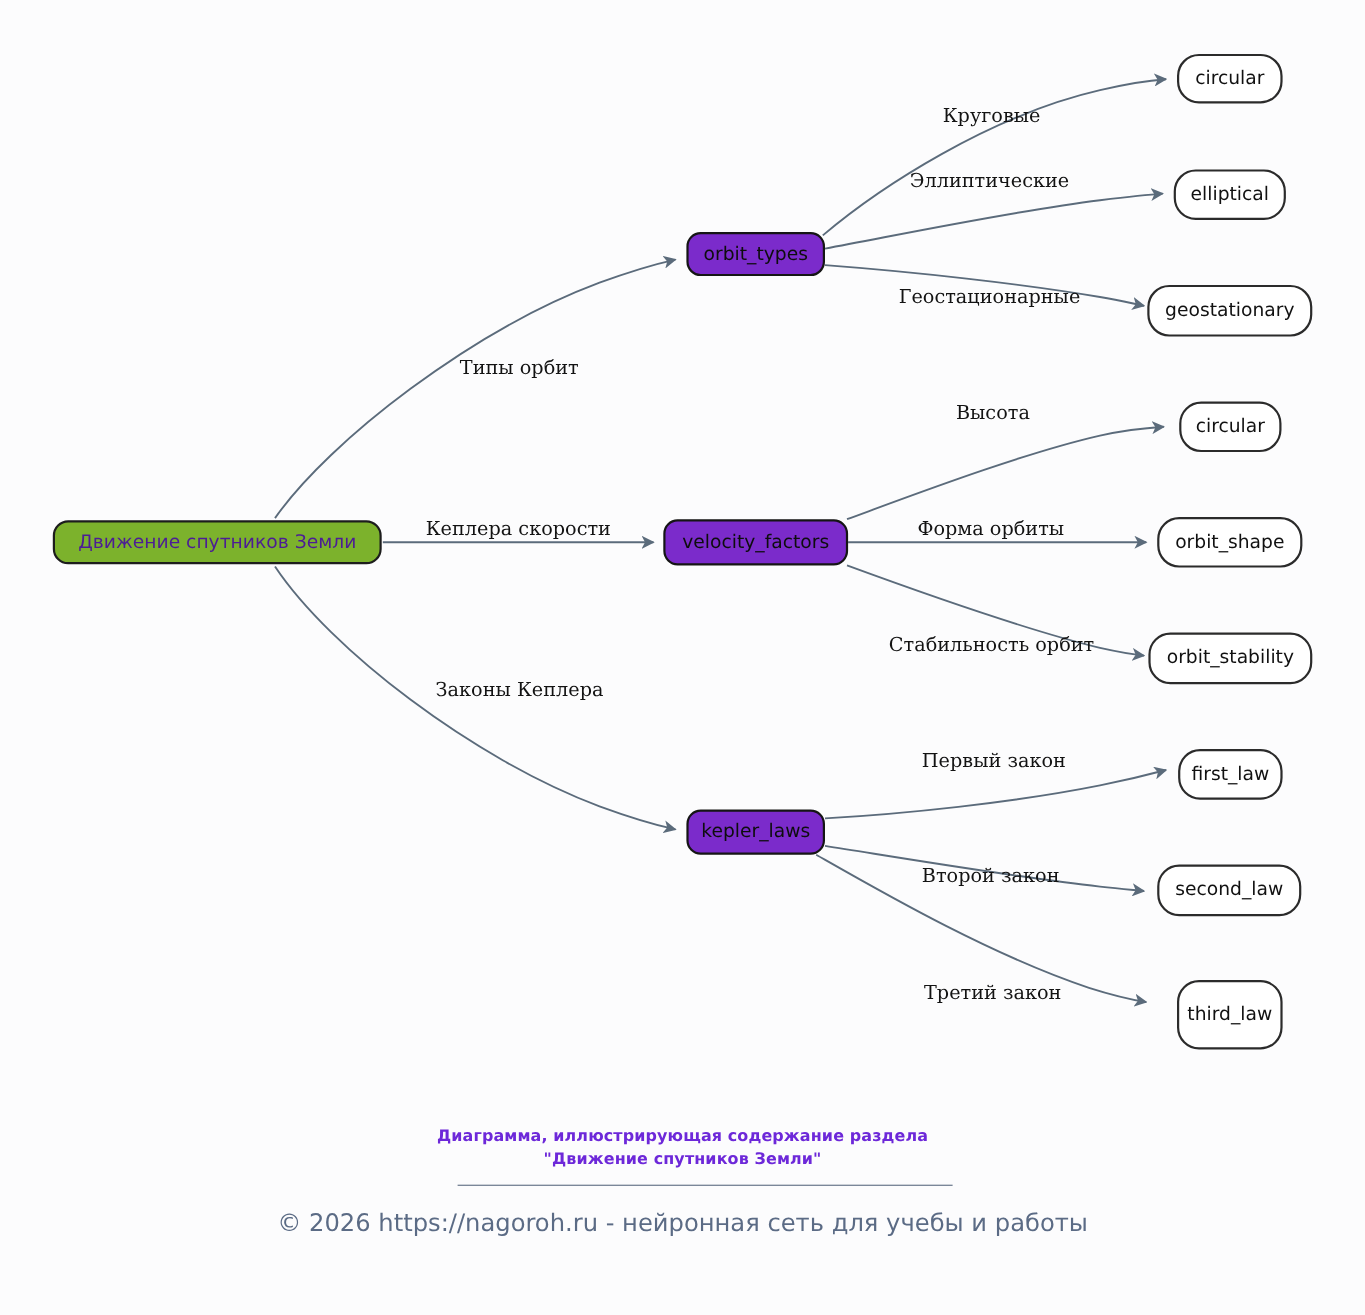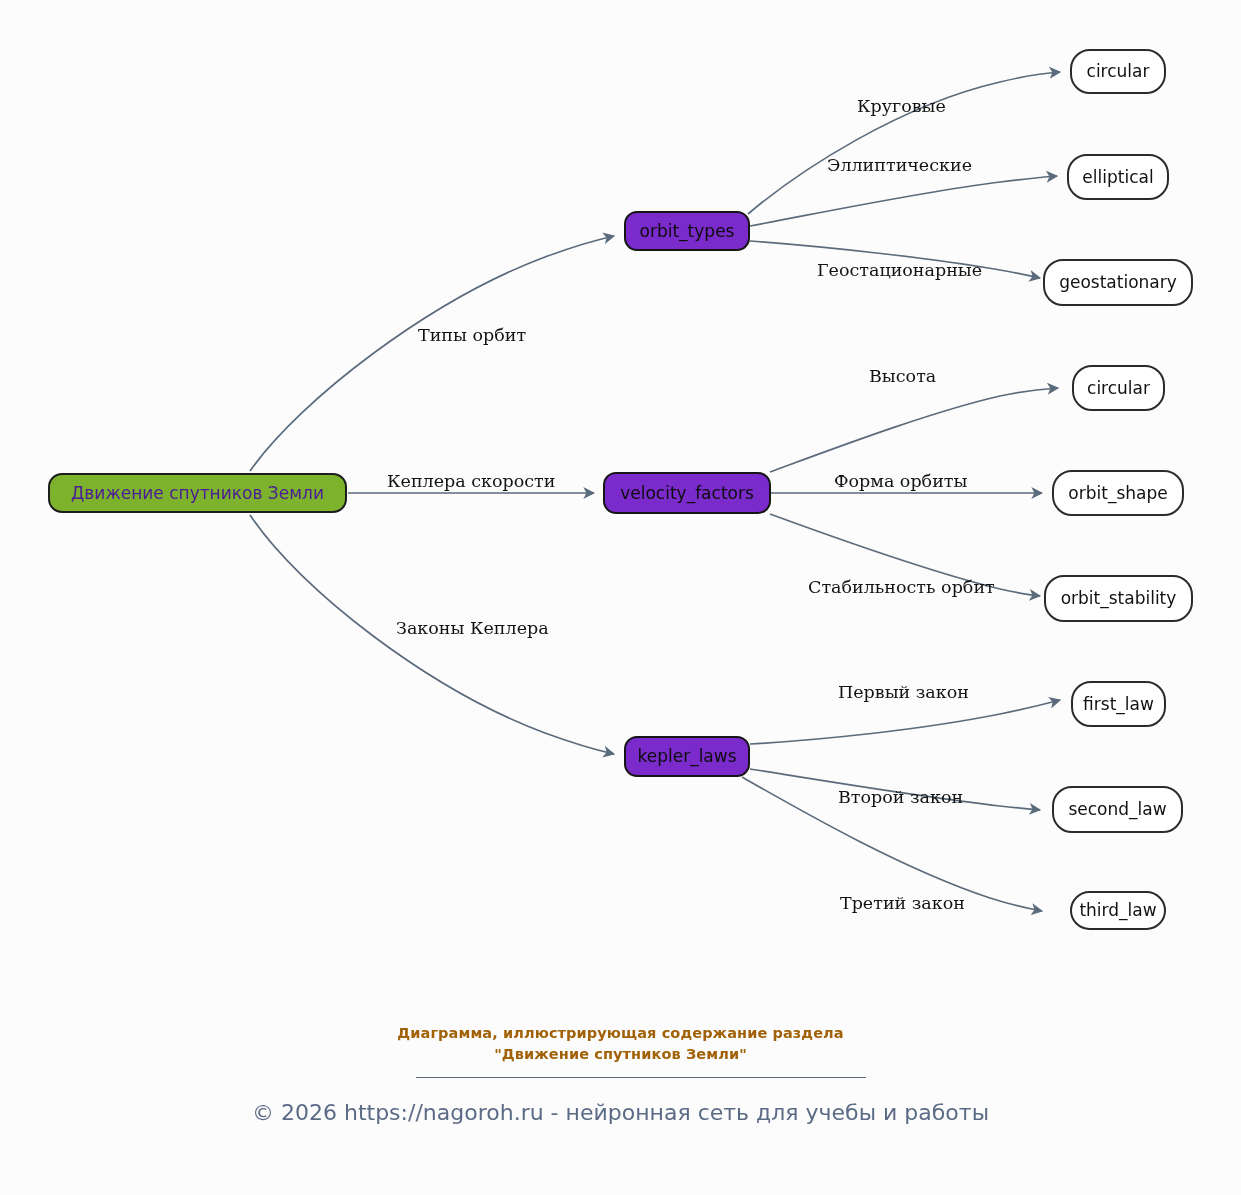--- a/index.html
+++ b/index.html
@@ -71,21 +71,21 @@
     left: 0;
     width: 1241px;
     text-align: center;
     z-index: 5;
   }
   .footer-title {
     top: 1023px;
     font-family: "DejaVu Sans", "Liberation Sans", sans-serif;
     font-size: 14.5px;
     font-weight: bold;
-    color: #a16207;
+    color: #6d28d9;
     line-height: 1.42;
     letter-spacing: 0.1px;
   }
   .footer-rule {
     position: absolute;
     left: 416px;
     top: 1077px;
     width: 450px;
     height: 0;
     border-top: 1.6px solid #5b6a80;
@@ -171,21 +171,21 @@
   </div>
 
   <div class="node node-leaf" style="left:1071px; top:681px; width:95px; height:46px;">
     <span>first_law</span>
   </div>
 
   <div class="node node-leaf" style="left:1052px; top:786px; width:131px; height:47px;">
     <span>second_law</span>
   </div>
 
-  <div class="node node-leaf" style="left:1070px; top:891px; width:96px; height:39px;text-align:right;">
+  <div class="node node-leaf" style="left:1070px; top:891px; width:96px; height:63px;text-align:right;">
     <span>third_law</span>
   </div>
 
   <div class="edge-label" style="left:418px; top:327px;">Типы орбит</div>
 
   <div class="edge-label" style="left:387px; top:473px;">Кеплера скорости</div>
 
   <div class="edge-label" style="left:396px; top:620px;">Законы Кеплера</div>
 
   <div class="edge-label" style="left:857px; top:51px;margin-top:47px;">Круговые</div>

